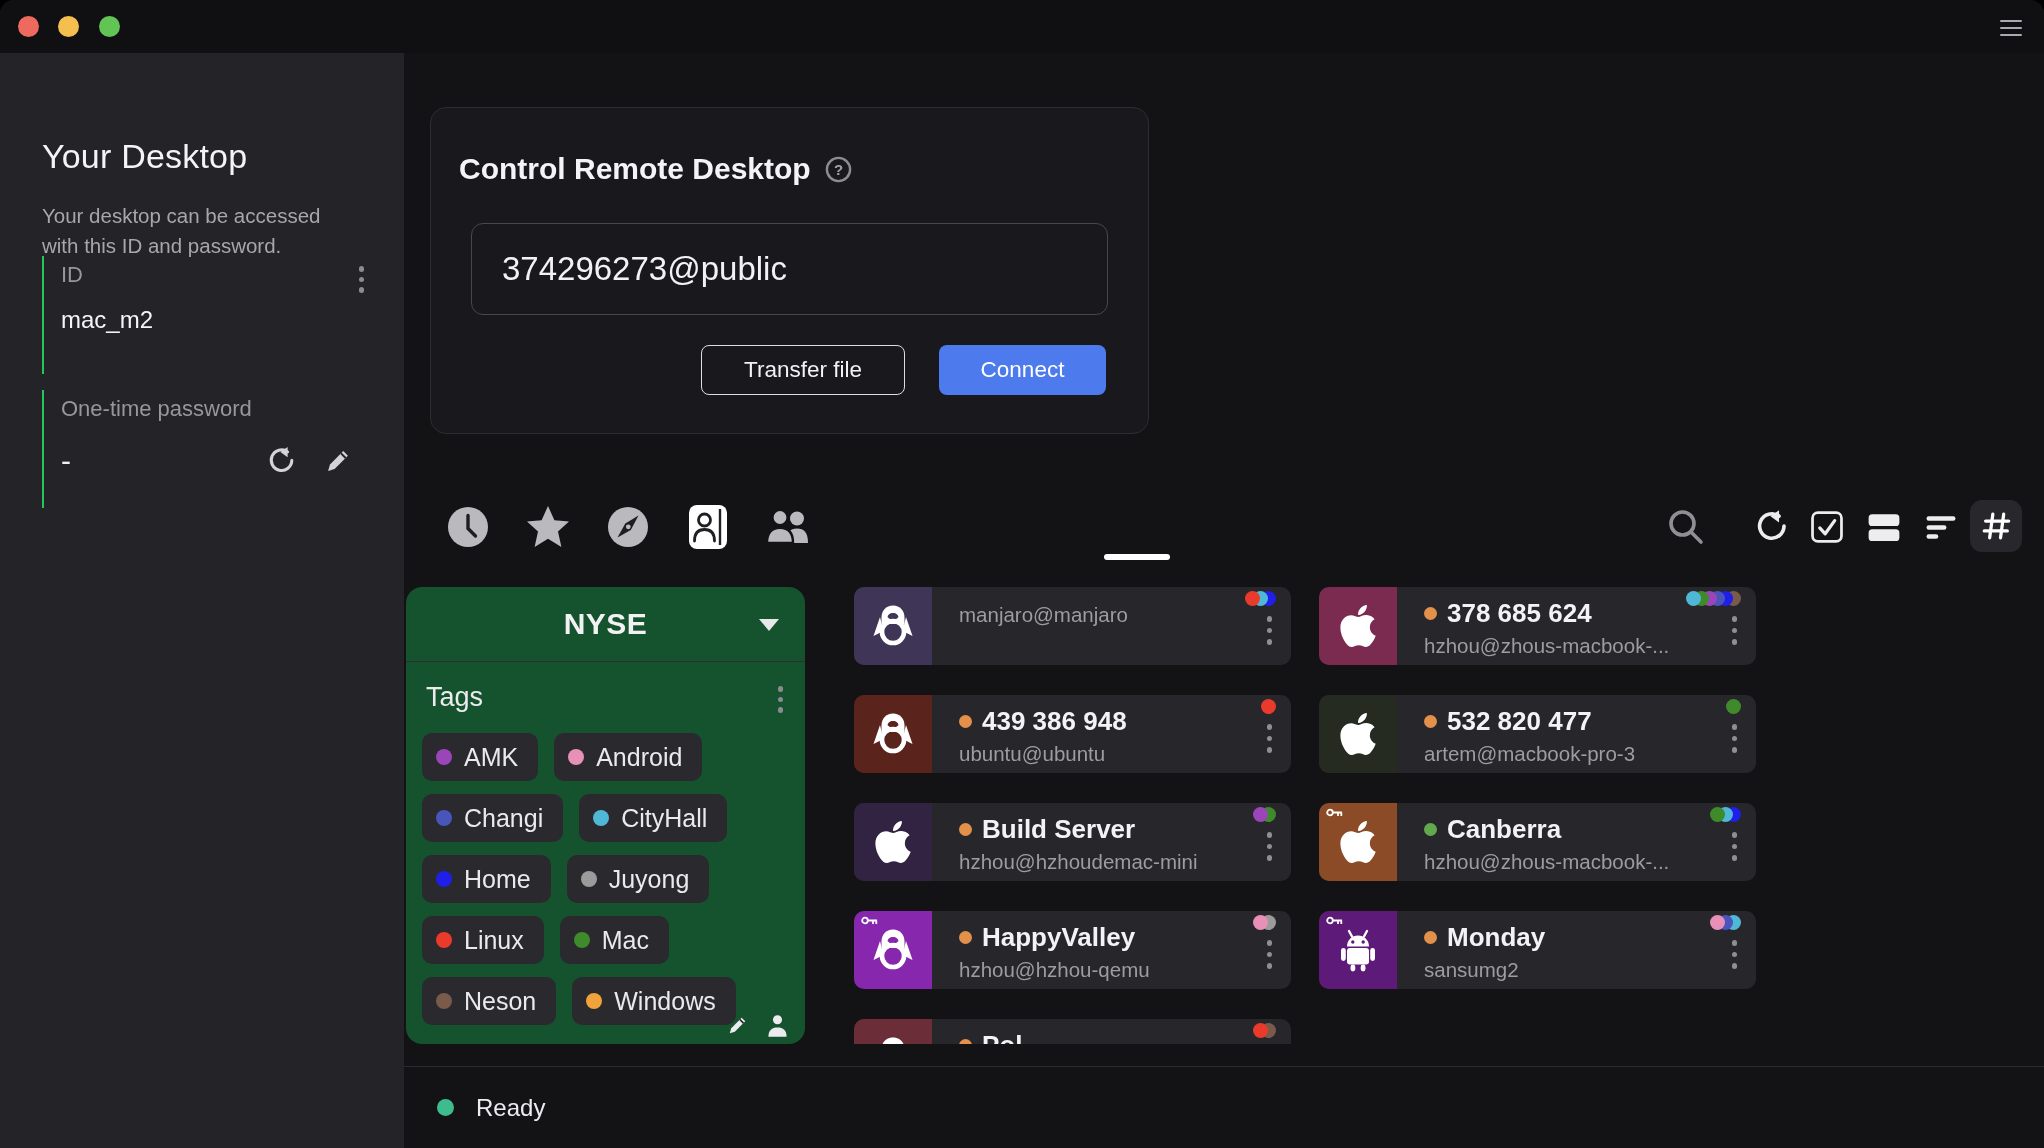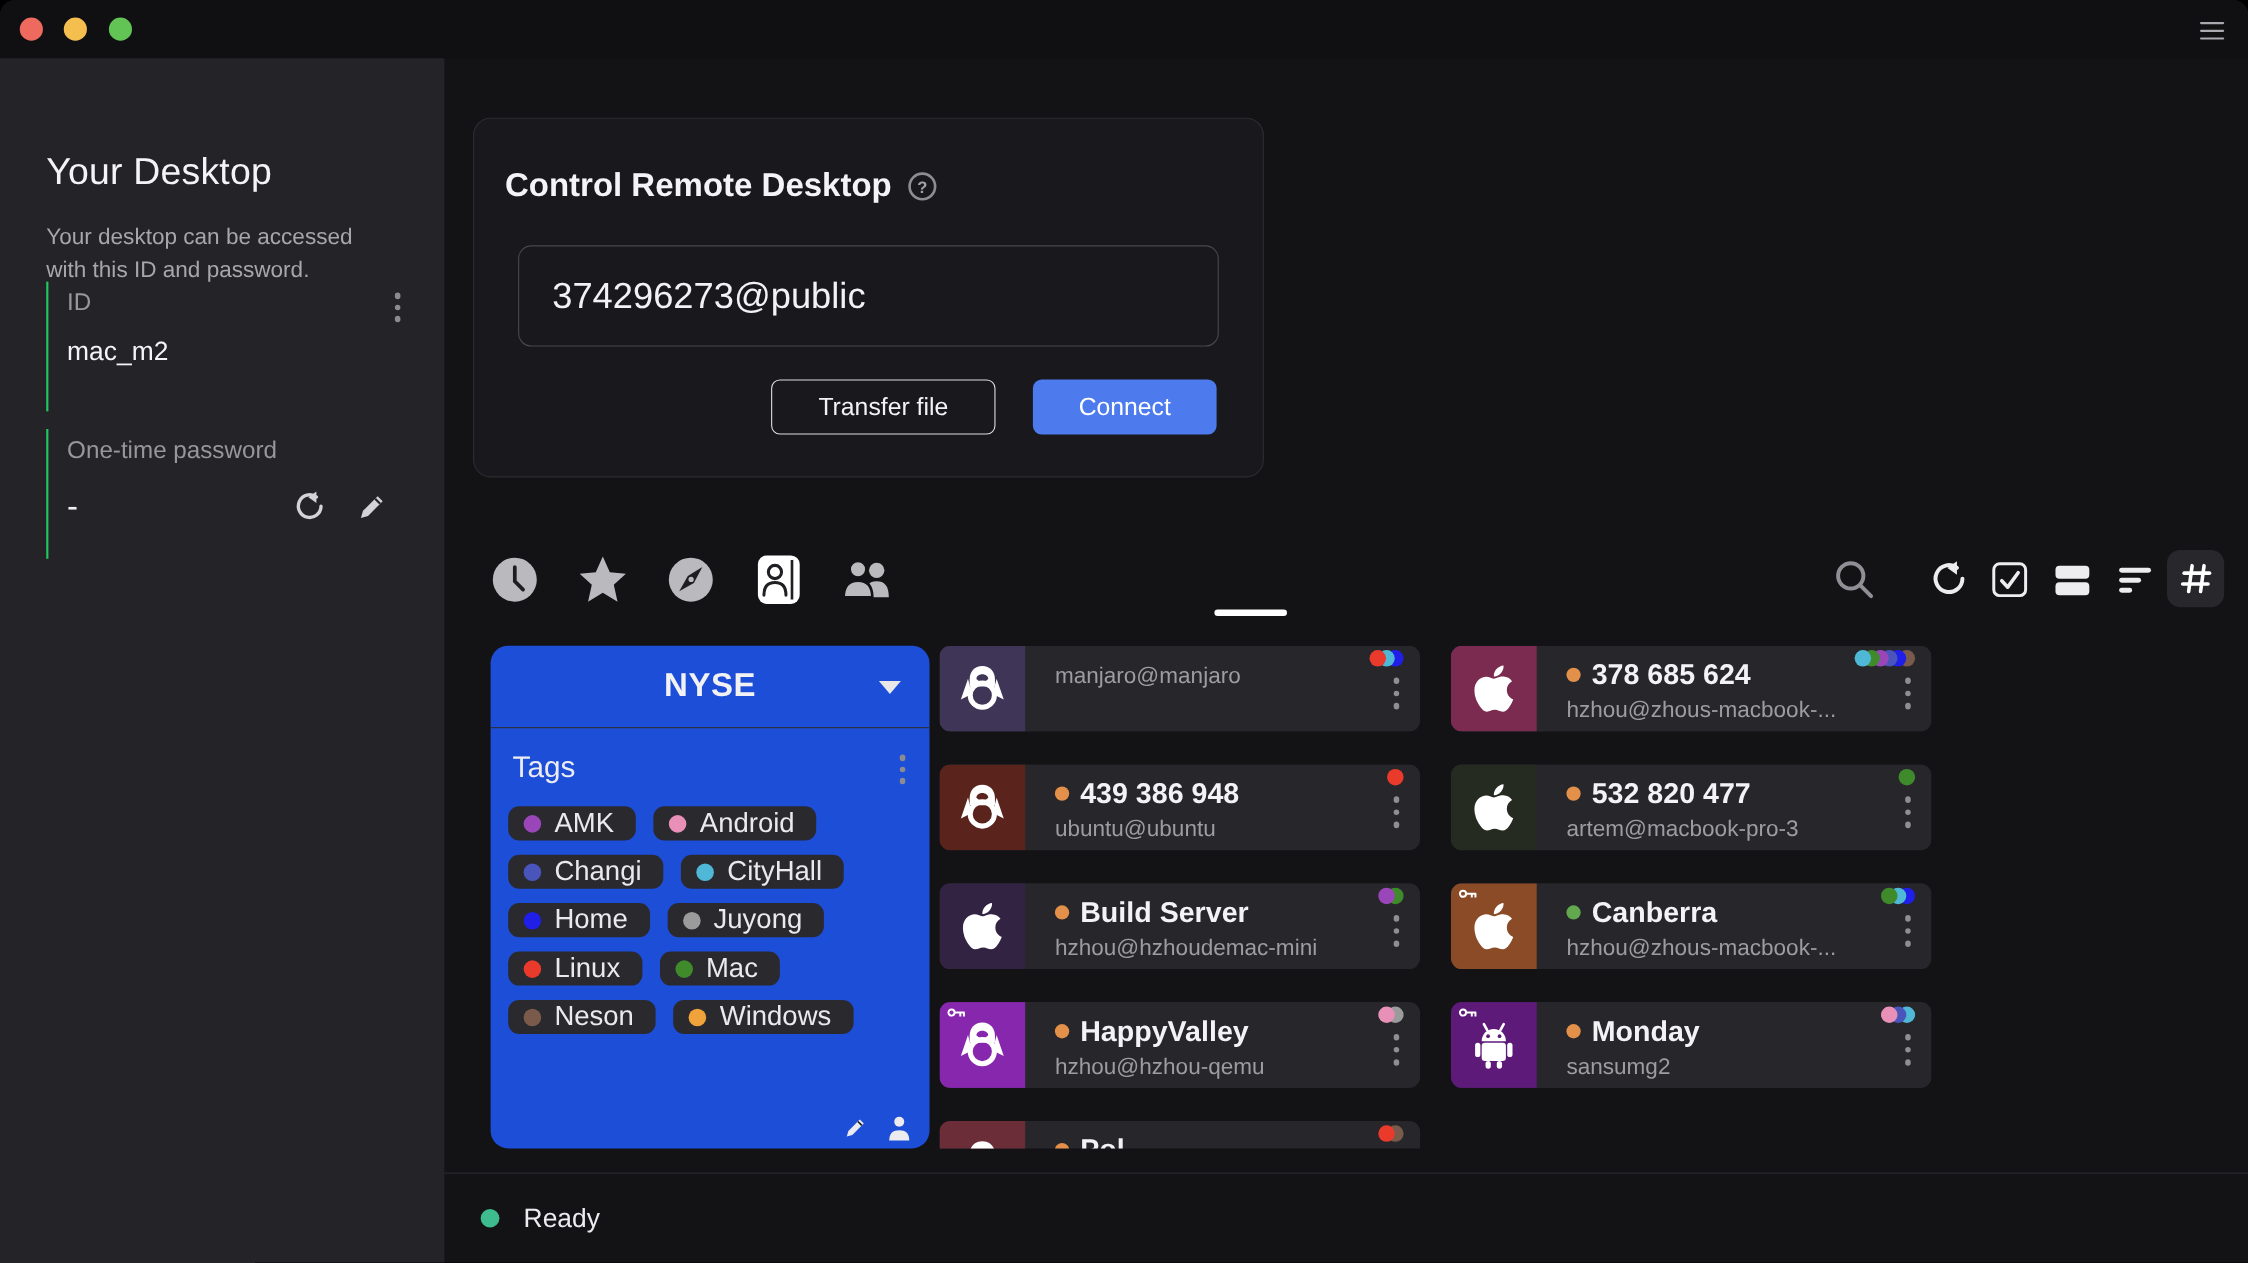--- a/index.html
+++ b/index.html
@@ -41,31 +41,31 @@
   .btn { height:50px; border-radius:8px; font-size:22.5px; font-family:inherit; cursor:pointer; display:flex; align-items:center; justify-content:center; }
   .btn-outline { width:204px; background:transparent; border:1.5px solid #dededf; color:#f2f2f4; }
   .btn-primary { width:167px; background:#4d7bed; border:none; color:#fff; }
   
   .tabbar { position:absolute; left:430px; top:495px; right:0; height:72px; }
   .tab { position:absolute; top:4px; width:56px; height:56px; display:flex; align-items:center; justify-content:center; cursor:pointer; color:#b9b9be; }
   .tab-underline { position:absolute; left:674px; top:59px; width:66px; height:6px; border-radius:3px; background:#fff; }
   .tool { position:absolute; top:8px; width:48px; height:48px; display:flex; align-items:center; justify-content:center; cursor:pointer; color:#ededef; }
   .tool.active-bg { background:#27272c; border-radius:12px; top:5px; width:52px; height:52px; }
   
-  .tags-panel { position:absolute; left:446px; top:587px; width:399px; height:457px;
-    background:#1d4ed8; border-radius:16px; overflow:hidden; }
+  .tags-panel { position:absolute; left:406px; top:587px; width:399px; height:457px;
+    background:#14532d; border-radius:16px; overflow:hidden; }
   .ab-dropdown { position:relative; height:74px; display:flex; align-items:center; justify-content:center; cursor:pointer; }
   .ab-dropdown .val { font-size:30px; font-weight:600; color:#f2f2f4; letter-spacing:.5px; }
   .caret-down { position:absolute; right:26px; top:32px; width:0; height:0; border-left:10px solid transparent; border-right:10px solid transparent; border-top:12px solid #e8e8ea; }
   .tags-divider { height:1px; background:#2e2e34; }
   .tags-head { position:relative; padding:20px 20px 14px 20px; }
   .tags-head .lbl { font-size:27px; color:#ececf0; }
   .tags-head .kebab { right:20px; top:22px; }
   .tag-list { display:flex; flex-wrap:wrap; gap:13px 16px; padding:6px 16px; }
-  .tag-chip { display:flex; align-items:center; gap:12px; height:31px; padding:0 20px 0 14px;
+  .tag-chip { display:flex; align-items:center; gap:12px; height:48px; padding:0 20px 0 14px;
     background:#29292e; border-radius:10px; cursor:pointer; }
   .tag-chip .tag-dot { width:16px; height:16px; border-radius:50%; }
   .tag-chip .tag-label { font-size:25px; color:#eaeaee; }
   .tags-actions { position:absolute; right:16px; bottom:6px; display:flex; gap:16px; align-items:center; }
   
   .peer-area { position:absolute; left:854px; top:587px; width:902px; height:457px; overflow:hidden; }
   .peer-grid { display:grid; grid-template-columns:437px 437px; column-gap:28px; row-gap:30px; grid-auto-rows:78px; }
   .peer-card { position:relative; display:flex; background:#26262b; border-radius:10px; overflow:hidden; cursor:pointer; }
   .avatar { position:relative; width:78px; height:78px; flex:none; display:flex; align-items:center; justify-content:center; }
   .key-icon { position:absolute; left:7px; top:4px; }

